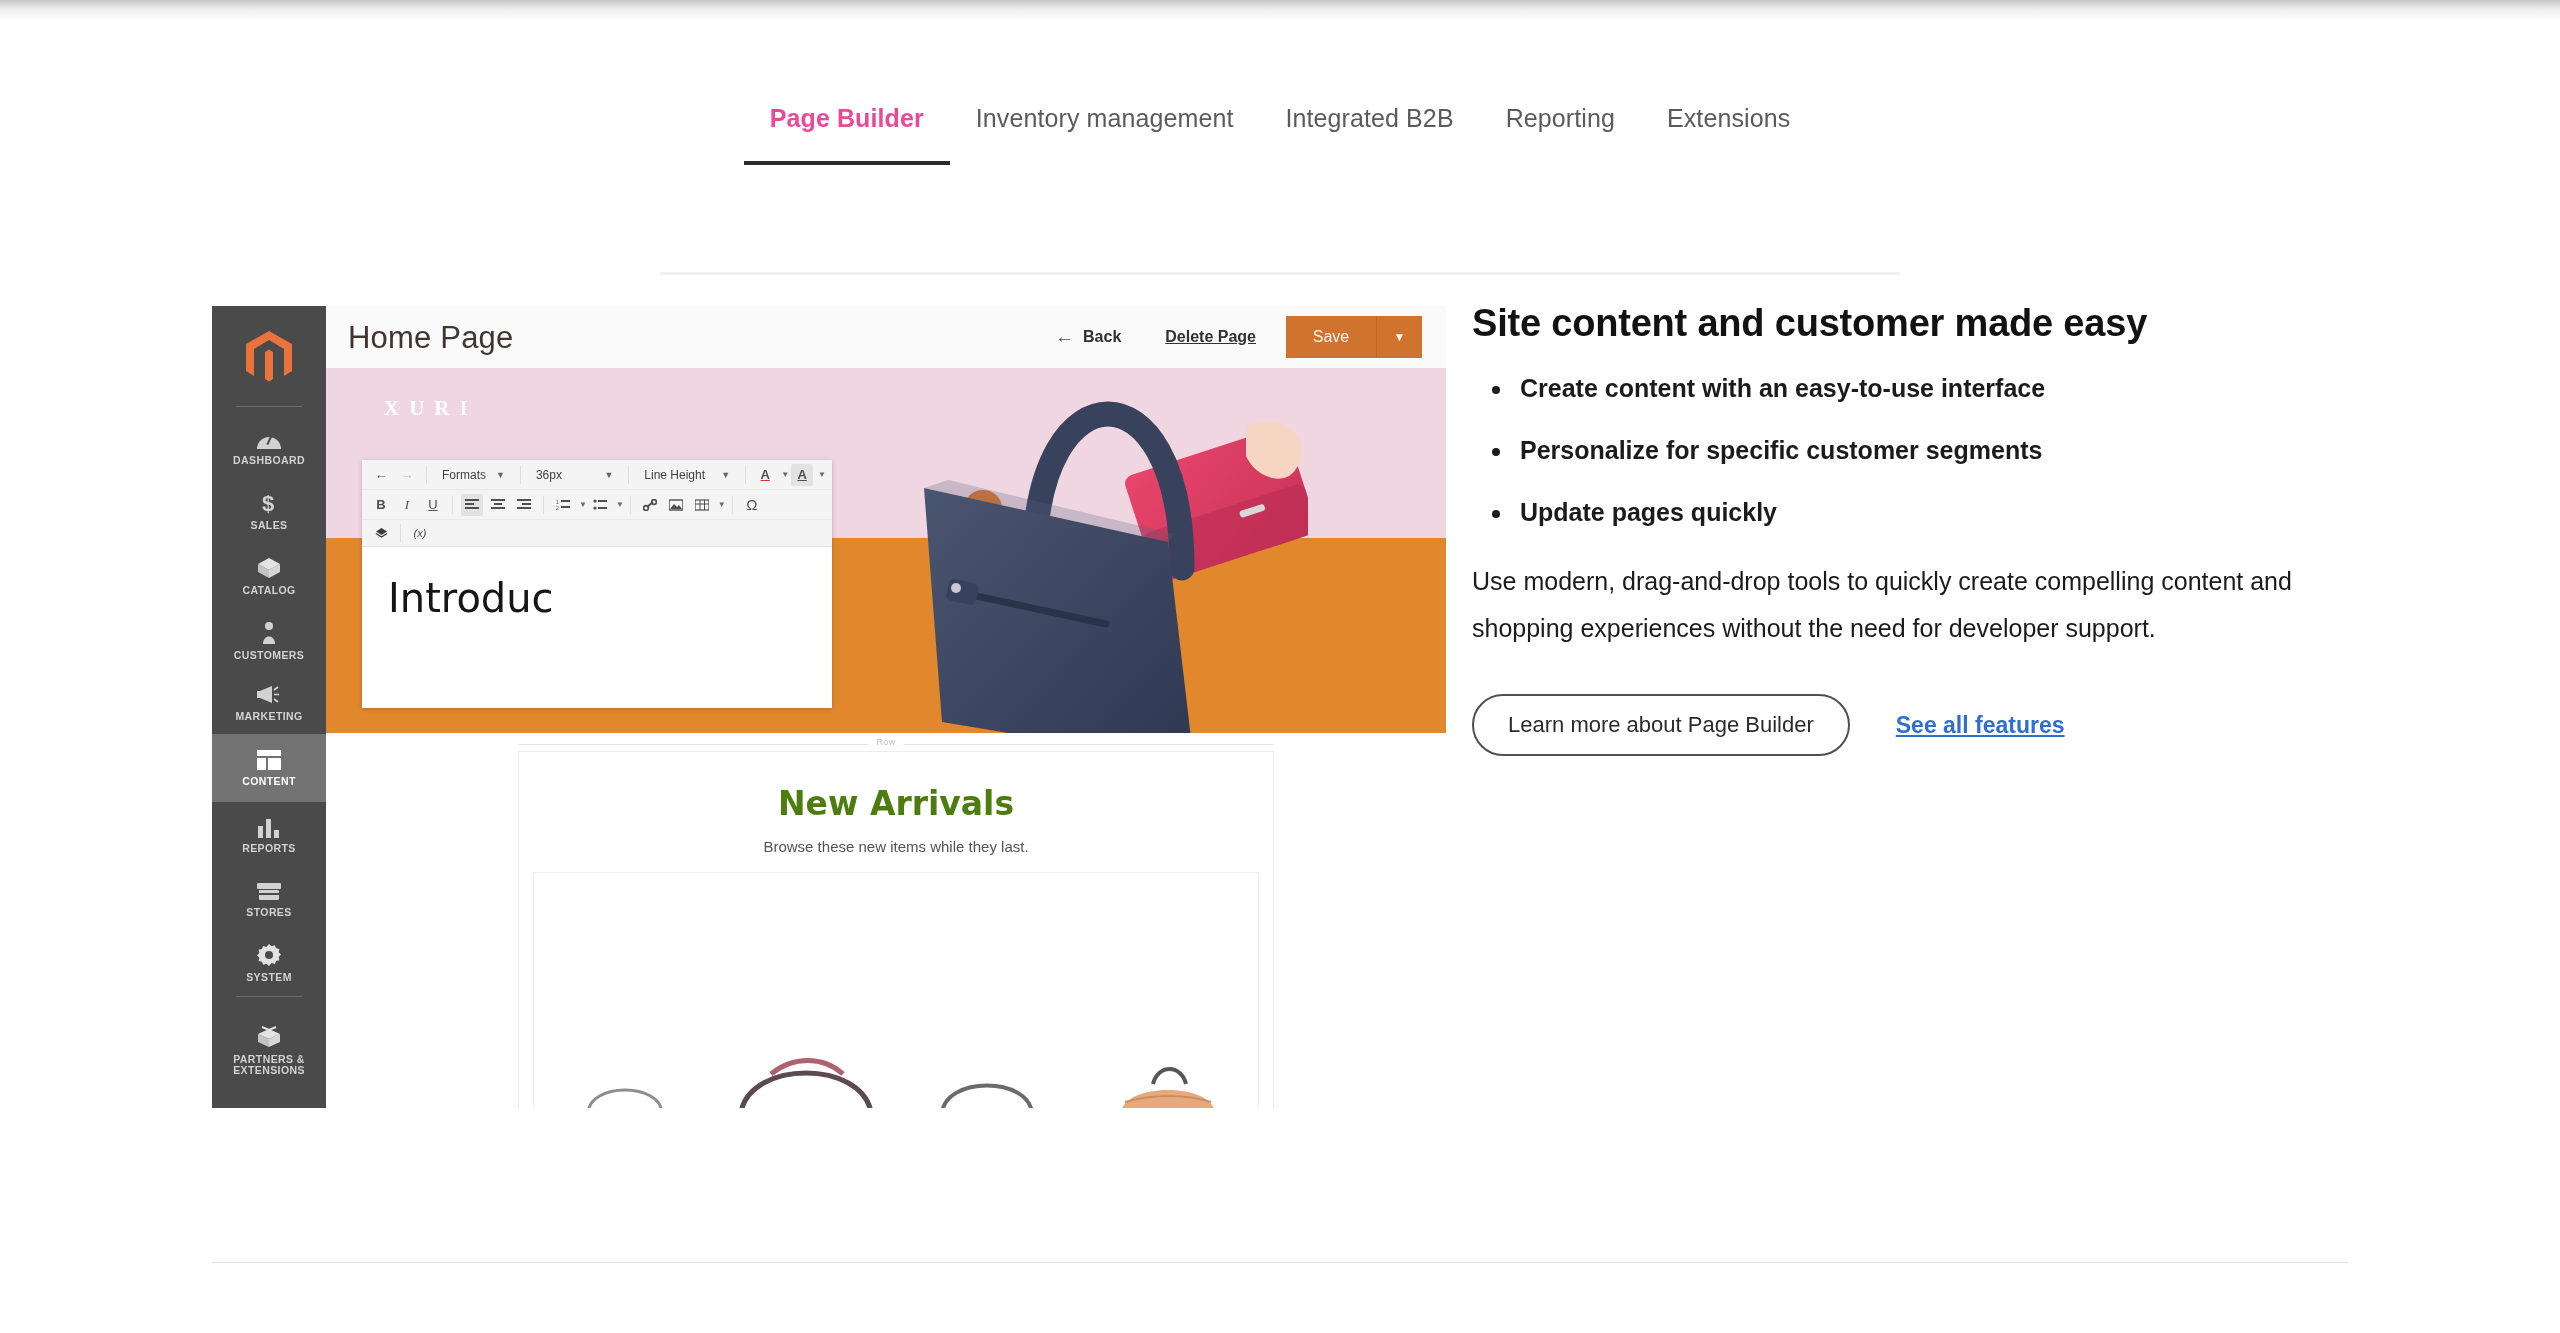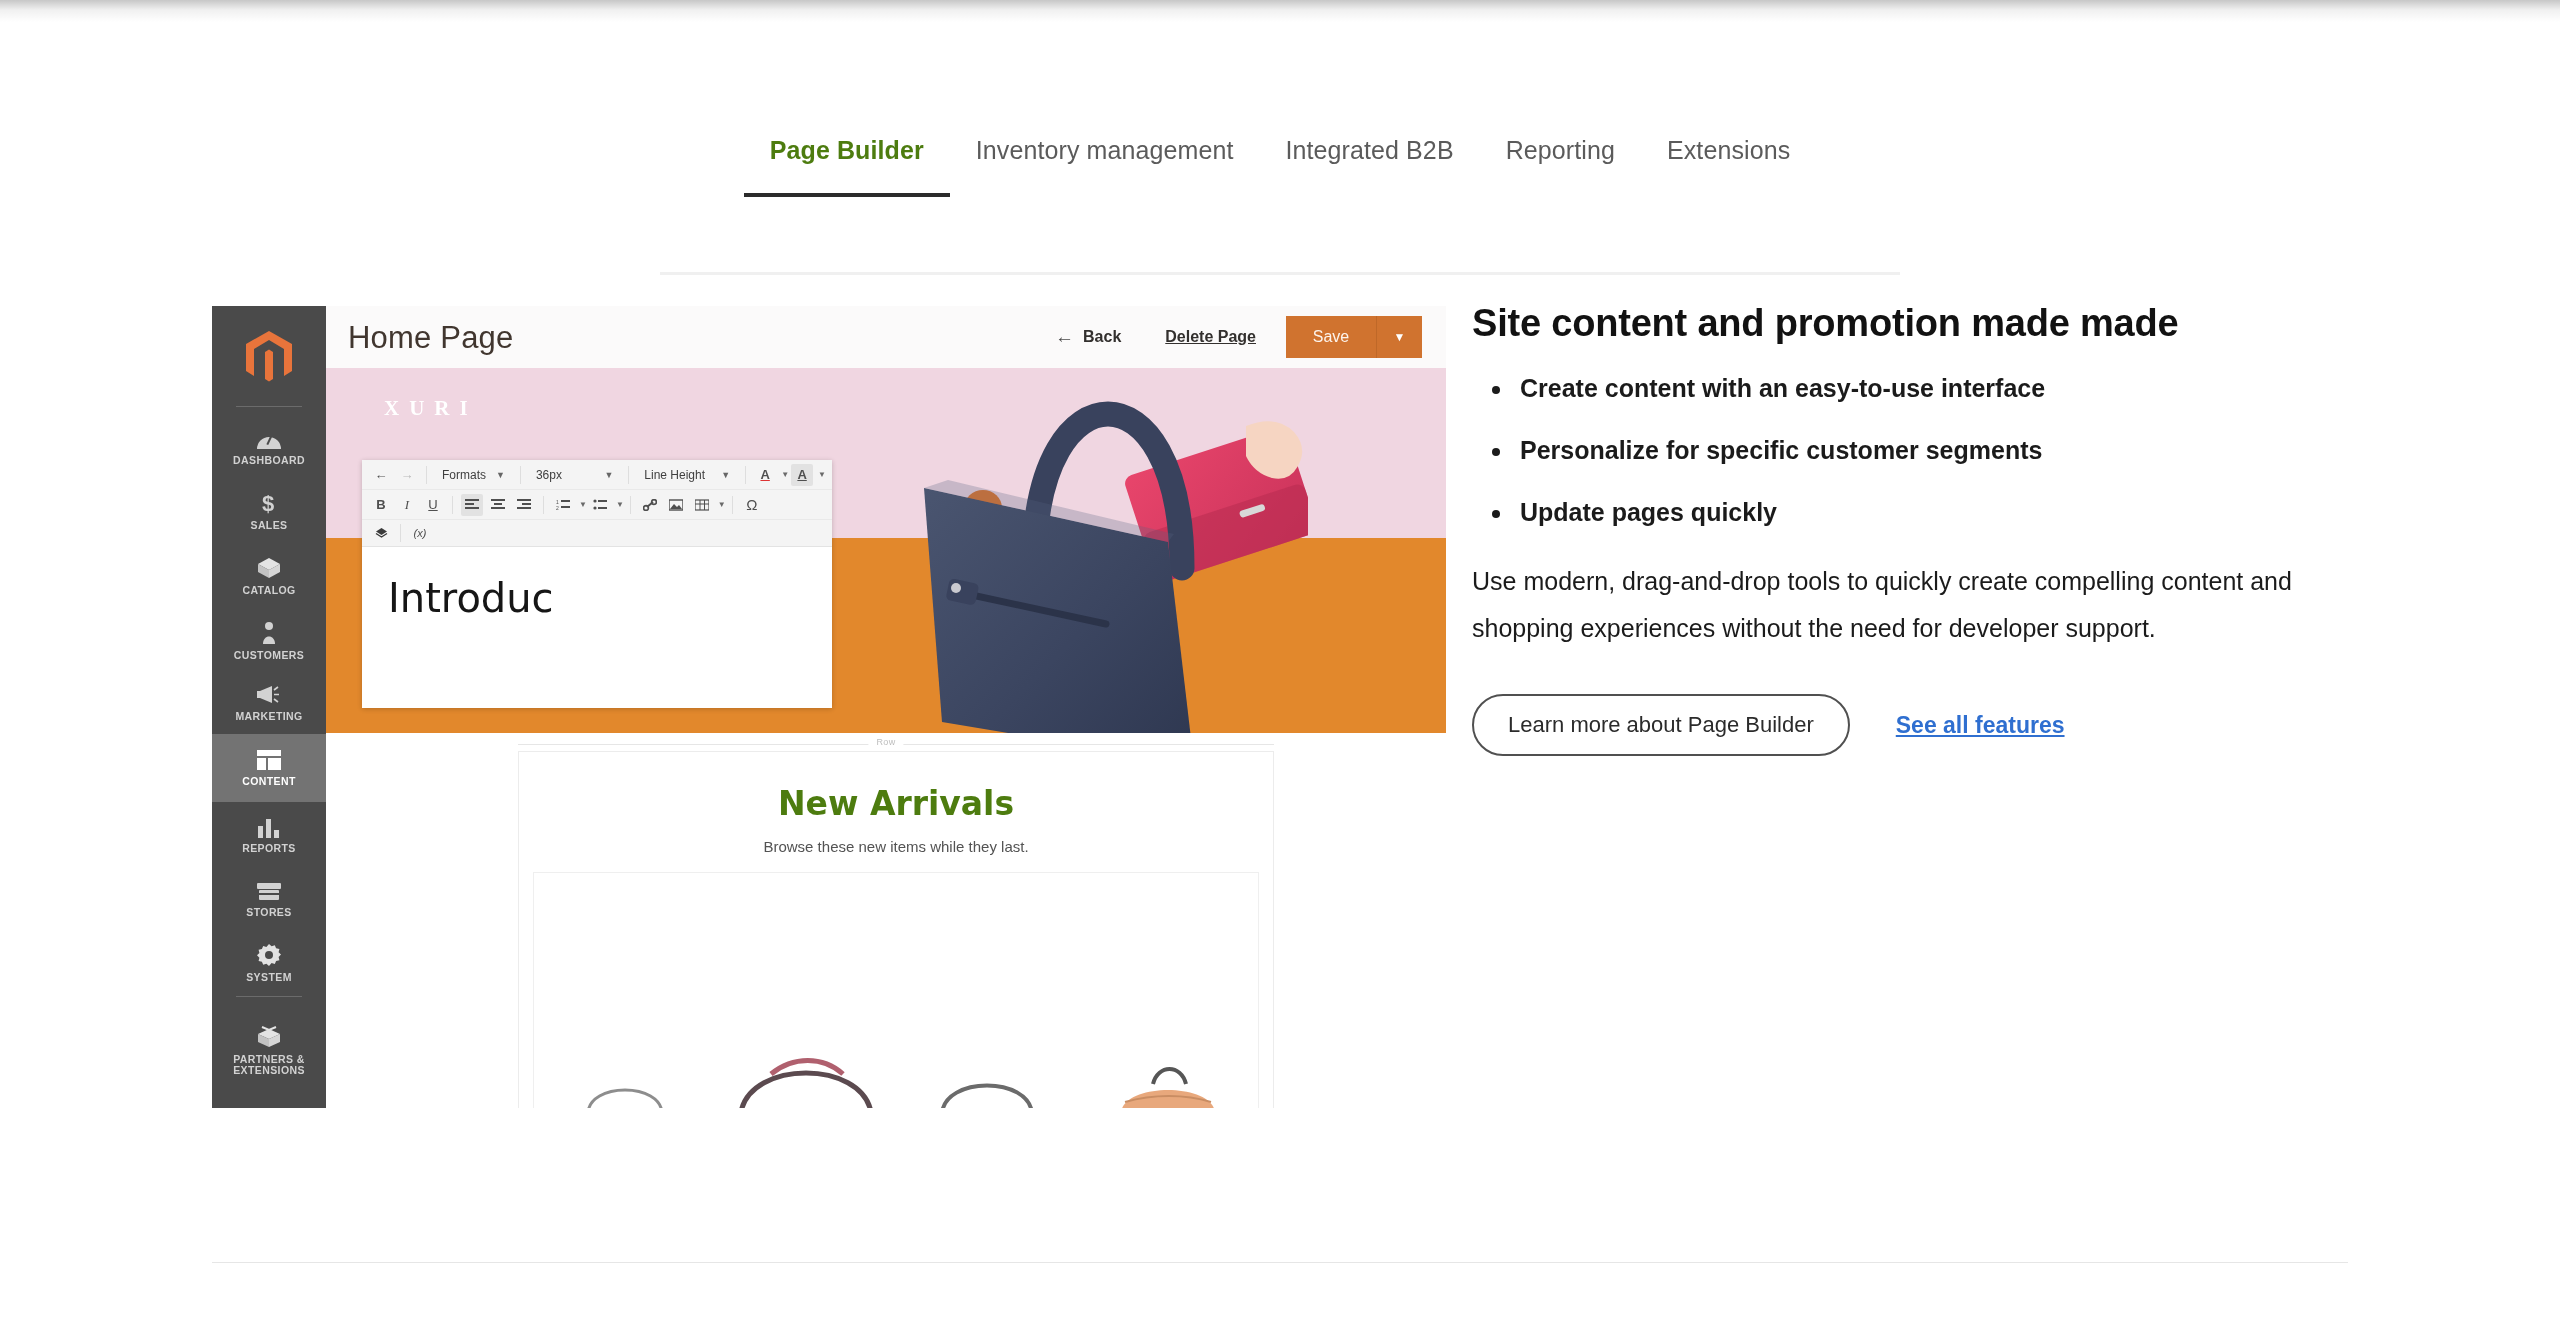--- a/index.html
+++ b/index.html
@@ -21,21 +21,21 @@
   
   .tabs-wrap{position:absolute;top:104px;left:0;width:2560px;}
   .tabs{
     display:flex;align-items:flex-end;justify-content:center;gap:0px;
   }
   .tab{
     font-size:25px;color:#5b5b5b;letter-spacing:.1px;
     padding:0 26px 28px 26px;cursor:pointer;white-space:nowrap;
     border-bottom:4px solid transparent;
   }
-  .tab.active{color:#4d7c0f;font-weight:600;border-bottom-color:#2b2b2b;margin-top:32px;}
+  .tab.active{color:#ec4899;font-weight:600;border-bottom-color:#2b2b2b;}
   .tabs-rail{
     position:absolute;top:168px;left:660px;width:1240px;height:3px;background:#f0f0f0;z-index:-1;
   }
 
   
   .main{position:absolute;top:300px;left:0;width:2560px;height:830px;}
 
   
   .shot{
     position:absolute;left:212px;top:6px;width:1234px;height:802px;
@@ -490,21 +490,21 @@
             </div>
           </div>
         </div>
 
       </div>
     </div>
     <div class="shot-fade"></div>
   </div>
 
   <div class="copy">
-    <h2>Site content and promotion made made</h2>
+    <h2>Site content and customer made easy</h2>
     <ul class="bullets" id="bullets">
         <li>Create content with an easy-to-use interface</li>
         <li>Personalize for specific customer segments</li>
         <li>Update pages quickly</li>
       </ul>
     <p class="para">Use modern, drag-and-drop tools to quickly create compelling content and shopping experiences without the need for developer support.</p>
     <div class="cta-row">
       <div class="outline-btn">Learn more about Page Builder</div>
       <a class="link" href="#">See all features</a>
     </div>

